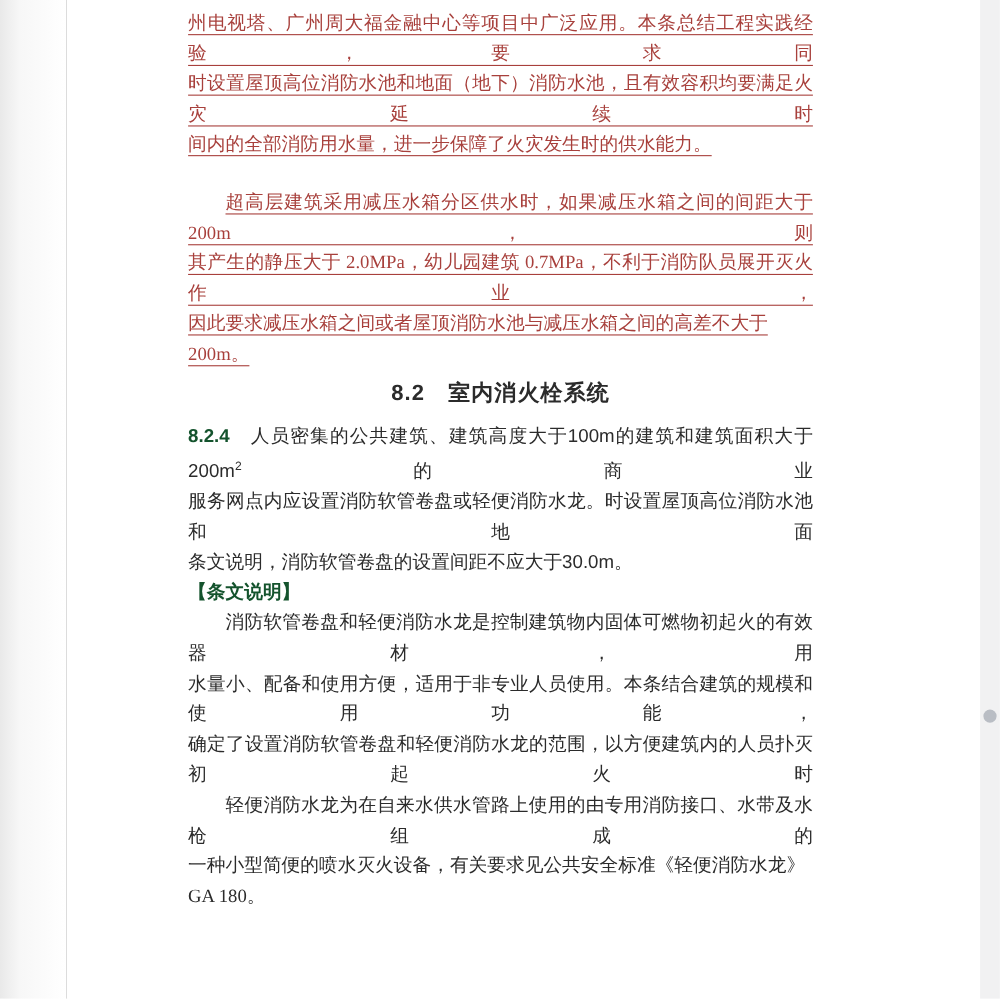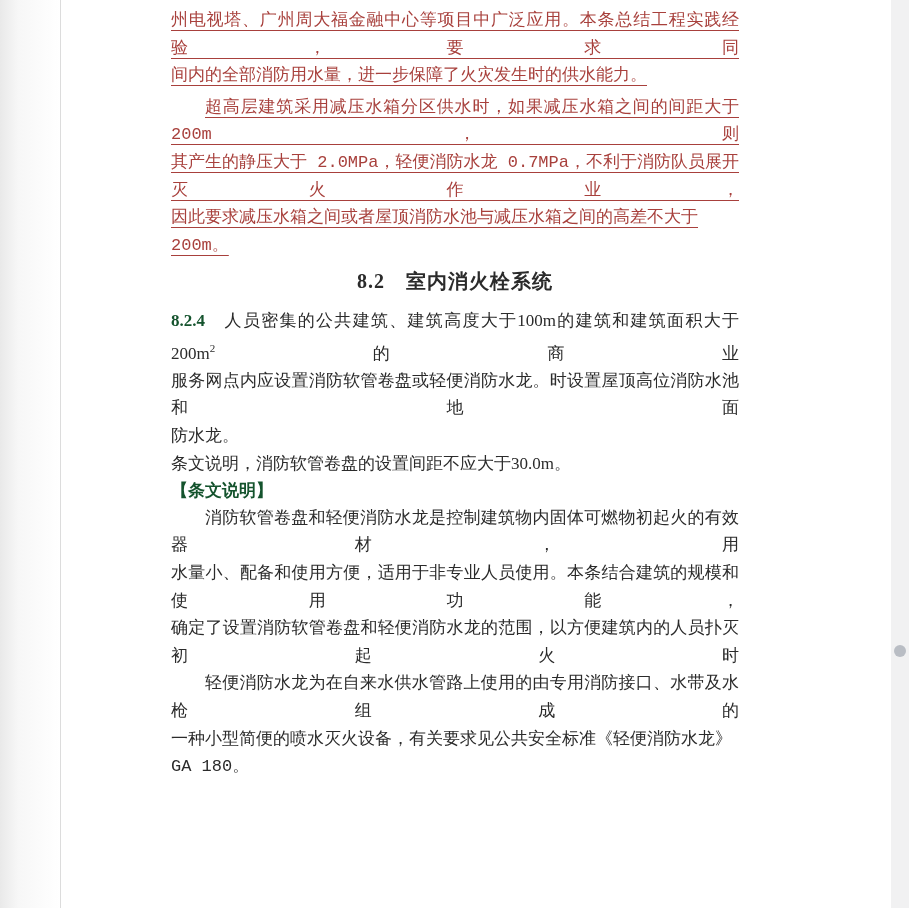--- a/index.html
+++ b/index.html
@@ -19,50 +19,50 @@
   .scroll-track{
     width:18px;flex:0 0 18px;height:100%;background:#f1f1f2;position:relative;
   }
   .scroll-thumb{
     position:absolute;left:3px;top:645px;width:12px;height:12px;
     border-radius:50%;background:#b9bdc4;
   }
   .line{
     font-size:17px;line-height:27.6px;color:#2b2b2b;text-align:left;
   }
-  .line.serif{font-family:Liberation Mono, monospace;}
-  .line.hei{font-family:Liberation Serif, serif;}
+  .line.serif{font-family:Liberation Serif, serif;}
+  .line.hei{font-family:Liberation Sans, sans-serif;}
   .jl{text-align:justify;text-align-last:justify;}
   .ind{text-indent:2em;}
-  .sp{margin-top:4px;}
+  .sp{margin-top:25px;}
   .heading{
     font-size:20px;font-weight:bold;text-align:center;text-align-last:center;
     padding:9px 0 11px;letter-spacing:1px;
   }
   
   .s-k{color:#2b2b2b;}
   .s-kb{color:#14532d;font-weight:bold;}
   .s-r{color:#a8403c;text-decoration:underline;text-underline-offset:5px;text-decoration-thickness:1px;text-align:right;}
   .s-ksup{color:#2b2b2b;vertical-align:super;font-size:11px;}
 </style>
 </head>
 <body>
 
 <div class="left-margin"></div>
 
 <div class="page">
     <div class="line serif jl"><span class="s-r">州电视塔、广州周大福金融中心等项目中广泛应用。本条总结工程实践经验，要求同</span></div>
+    <div class="line serif jl"><span class="s-r">时设置屋顶高位消防水池和地面（地下）消防水池，且有效容积均要满足火灾延续时</span></div>
     <div class="line serif"><span class="s-r">间内的全部消防用水量，进一步保障了火灾发生时的供水能力。</span></div>
     <div class="line serif jl ind sp"><span class="s-r">超高层建筑采用减压水箱分区供水时，如果减压水箱之间的间距大于 200m，则</span></div>
-    <div class="line serif jl"><span class="s-r">其产生的静压大于 2.0MPa，轻便消防水龙 0.7MPa，不利于消防队员展开灭火作业，</span></div>
+    <div class="line serif jl"><span class="s-r">其产生的静压大于 2.0MPa，幼儿园建筑 0.7MPa，不利于消防队员展开灭火作业，</span></div>
     <div class="line serif"><span class="s-r">因此要求减压水箱之间或者屋顶消防水池与减压水箱之间的高差不大于 200m。</span></div>
     <div class="line hei heading"><span class="s-k">8.2　室内消火栓系统</span></div>
     <div class="line hei jl"><span class="s-kb">8.2.4</span><span class="s-k">　人员密集的公共建筑、建筑高度大于100m的建筑和建筑面积大于200m</span><span class="s-ksup">2</span><span class="s-k">的商业</span></div>
     <div class="line hei jl"><span class="s-k">服务网点内应设置消防软管卷盘或轻便消防水龙。时设置屋顶高位消防水池和地面</span></div>
-    <div class="line hei"><span class="s-k">防水龙。</span></div>
     <div class="line hei"><span class="s-k">条文说明，消防软管卷盘的设置间距不应大于30.0m。</span></div>
     <div class="line hei"><span class="s-kb">【条文说明】</span></div>
     <div class="line serif jl ind"><span class="s-k">消防软管卷盘和轻便消防水龙是控制建筑物内固体可燃物初起火的有效器材，用</span></div>
     <div class="line serif jl"><span class="s-k">水量小、配备和使用方便，适用于非专业人员使用。本条结合建筑的规模和使用功能，</span></div>
     <div class="line serif jl"><span class="s-k">确定了设置消防软管卷盘和轻便消防水龙的范围，以方便建筑内的人员扑灭初起火时</span></div>
     <div class="line serif jl ind"><span class="s-k">轻便消防水龙为在自来水供水管路上使用的由专用消防接口、水带及水枪组成的</span></div>
     <div class="line serif"><span class="s-k">一种小型简便的喷水灭火设备，有关要求见公共安全标准《轻便消防水龙》GA 180。</span></div>
   </div>
 
 <div class="scroll-track">

